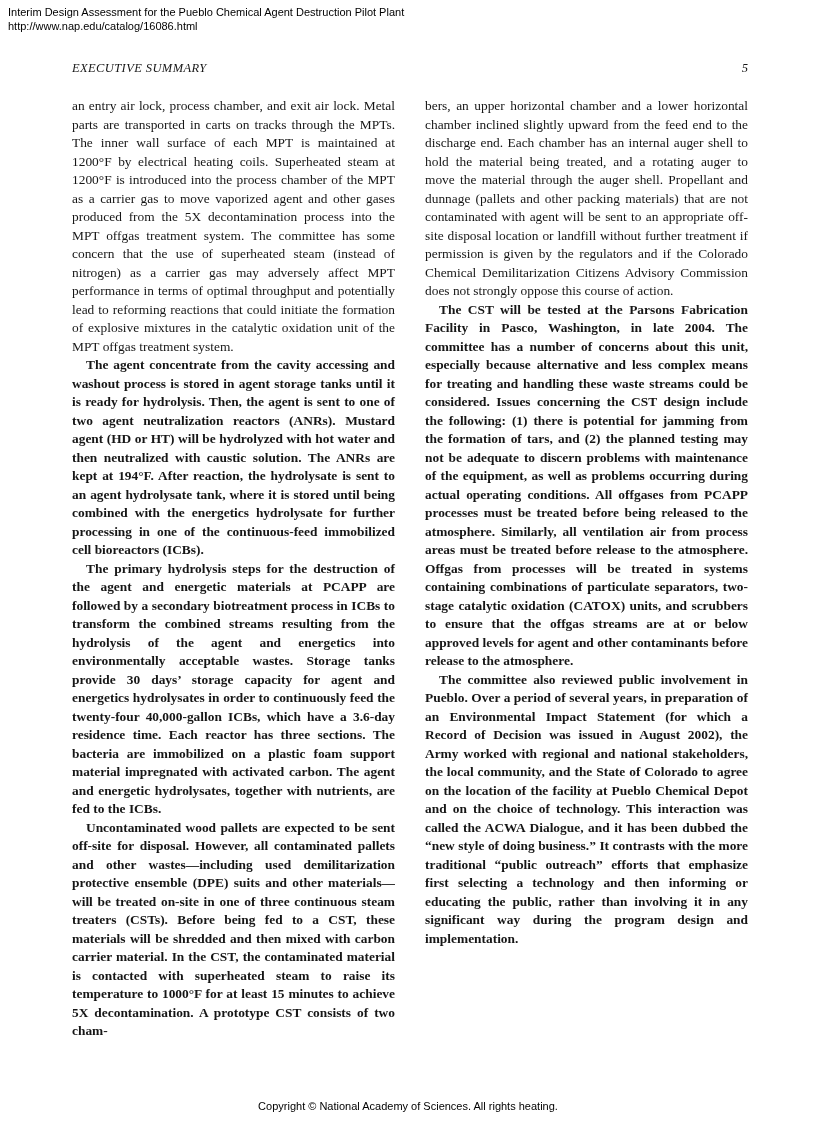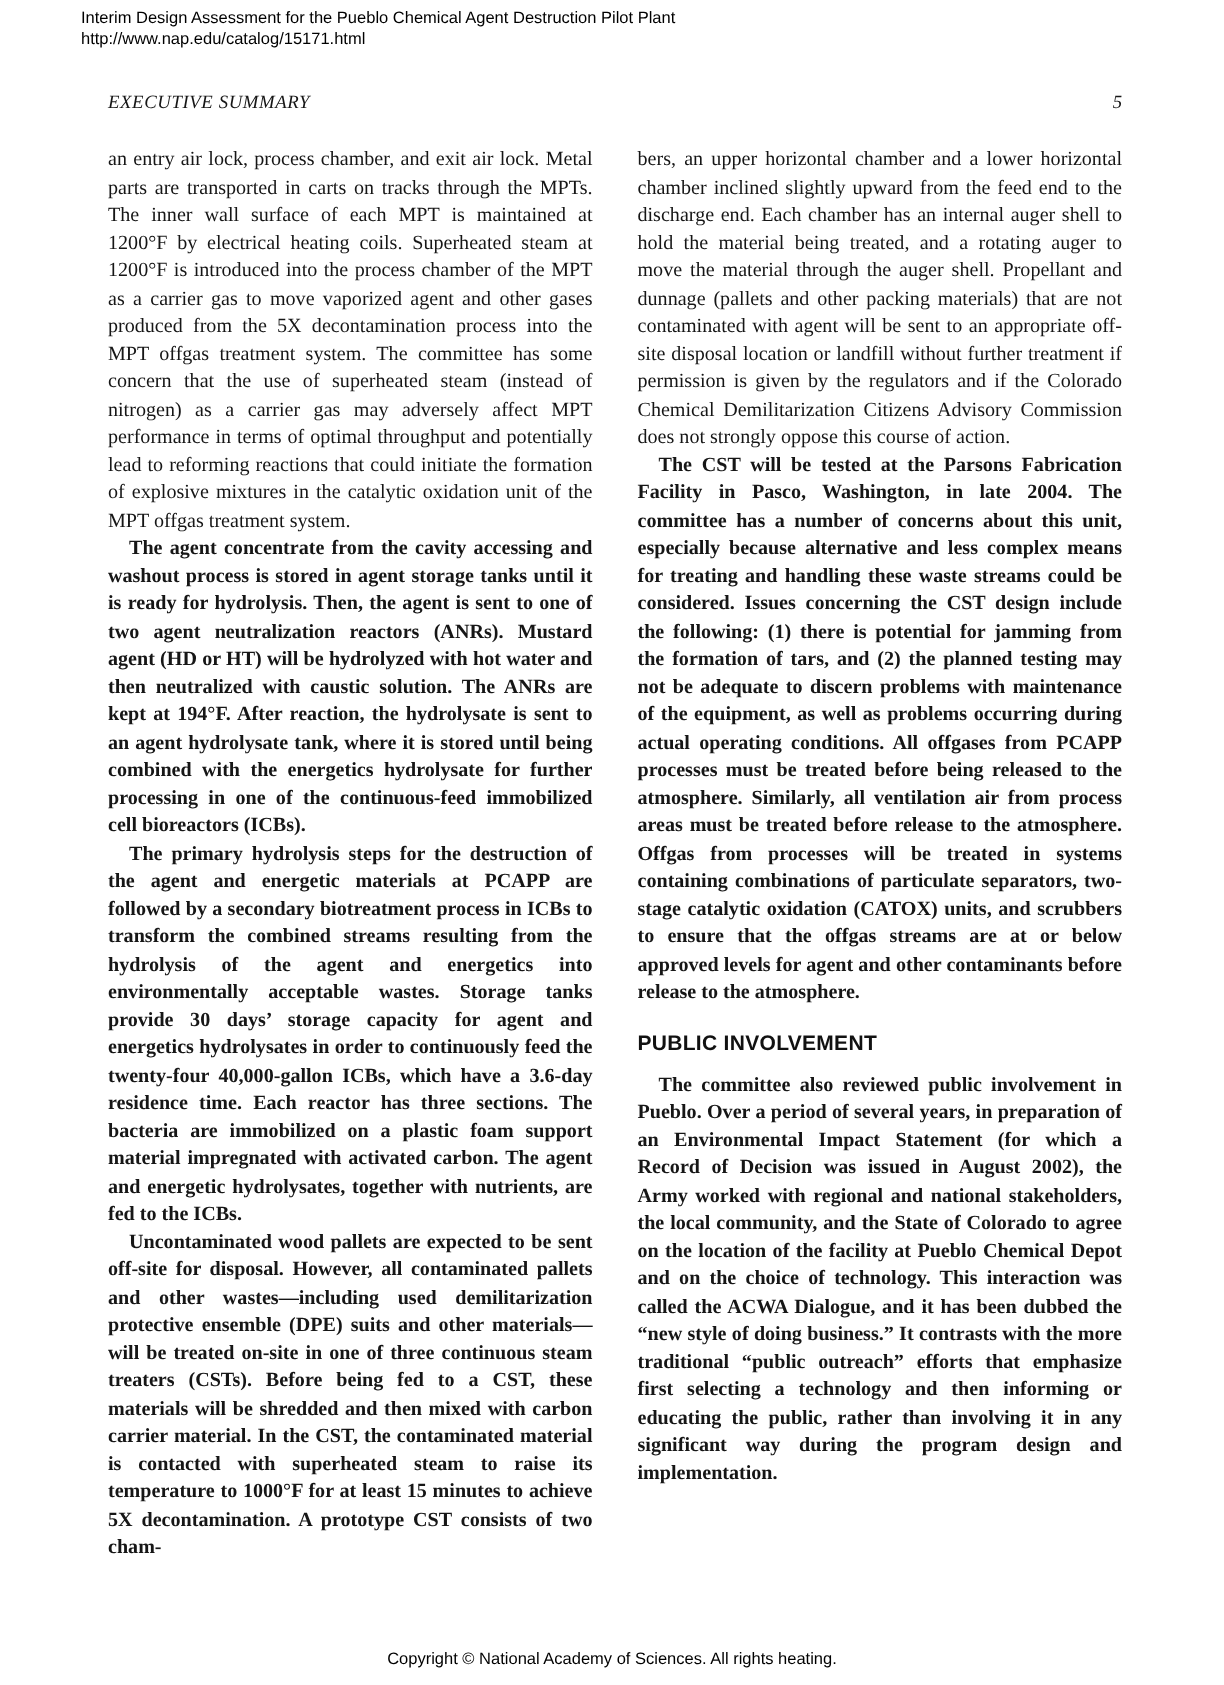--- a/index.html
+++ b/index.html
@@ -13,21 +13,20 @@
     overflow: hidden;
   }
   .provenance {
     position: absolute;
     top: 6px;
     left: 8px;
     font-family: "Liberation Sans", sans-serif;
     font-size: 11px;
     line-height: 13.5px;
     color: #000;
-    margin-left: 46px;
   }
   .running-head {
     position: absolute;
     top: 61px;
     left: 72px;
     width: 676px;
     display: flex;
     justify-content: space-between;
     align-items: baseline;
     font-style: italic;
@@ -69,38 +68,37 @@
     color: #000;
   }
 </style>
 </head>
 <body>
 
 <div class="page">
 
   <div class="provenance">
     <div>Interim Design Assessment for the Pueblo Chemical Agent Destruction Pilot Plant</div>
-    <div>http://www.nap.edu/catalog/15171.html</div>
+    <div>http://www.nap.edu/catalog/16086.html</div>
   </div>
 
   <div class="running-head">
     <span class="rh-section">EXECUTIVE SUMMARY</span>
     <span class="rh-page">5</span>
   </div>
 
   <div class="columns">
     <div class="col">
       <p class="no-indent">an entry air lock, process chamber, and exit air lock. Metal parts are transported in carts on tracks through the MPTs. The inner wall surface of each MPT is maintained at 1200°F by electrical heating coils. Superheated steam at 1200°F is introduced into the process chamber of the MPT as a carrier gas to move vaporized agent and other gases produced from the 5X decontamination process into the MPT offgas treatment system. The committee has some concern that the use of superheated steam (instead of nitrogen) as a carrier gas may adversely affect MPT performance in terms of optimal throughput and potentially lead to reforming reactions that could initiate the formation of explosive mixtures in the catalytic oxidation unit of the MPT offgas treatment system.</p>
       <p class="indent">The agent concentrate from the cavity accessing and washout process is stored in agent storage tanks until it is ready for hydrolysis. Then, the agent is sent to one of two agent neutralization reactors (ANRs). Mustard agent (HD or HT) will be hydrolyzed with hot water and then neutralized with caustic solution. The ANRs are kept at 194°F. After reaction, the hydrolysate is sent to an agent hydrolysate tank, where it is stored until being combined with the energetics hydrolysate for further processing in one of the continuous-feed immobilized cell bioreactors (ICBs).</p>
       <p class="indent">The primary hydrolysis steps for the destruction of the agent and energetic materials at PCAPP are followed by a secondary biotreatment process in ICBs to transform the combined streams resulting from the hydrolysis of the agent and energetics into environmentally acceptable wastes. Storage tanks provide 30 days’ storage capacity for agent and energetics hydrolysates in order to continuously feed the twenty-four 40,000-gallon ICBs, which have a 3.6-day residence time. Each reactor has three sections. The bacteria are immobilized on a plastic foam support material impregnated with activated carbon. The agent and energetic hydrolysates, together with nutrients, are fed to the ICBs.</p>
       <p class="indent">Uncontaminated wood pallets are expected to be sent off-site for disposal. However, all contaminated pallets and other wastes—including used demilitarization protective ensemble (DPE) suits and other materials—will be treated on-site in one of three continuous steam treaters (CSTs). Before being fed to a CST, these materials will be shredded and then mixed with carbon carrier material. In the CST, the contaminated material is contacted with superheated steam to raise its temperature to 1000°F for at least 15 minutes to achieve 5X decontamination. A prototype CST consists of two cham-</p>
     </div>
     <div class="col">
       <p class="no-indent">bers, an upper horizontal chamber and a lower horizontal chamber inclined slightly upward from the feed end to the discharge end. Each chamber has an internal auger shell to hold the material being treated, and a rotating auger to move the material through the auger shell. Propellant and dunnage (pallets and other packing materials) that are not contaminated with agent will be sent to an appropriate off-site disposal location or landfill without further treatment if permission is given by the regulators and if the Colorado Chemical Demilitarization Citizens Advisory Commission does not strongly oppose this course of action.</p>
       <p class="indent">The CST will be tested at the Parsons Fabrication Facility in Pasco, Washington, in late 2004. The committee has a number of concerns about this unit, especially because alternative and less complex means for treating and handling these waste streams could be considered. Issues concerning the CST design include the following: (1) there is potential for jamming from the formation of tars, and (2) the planned testing may not be adequate to discern problems with maintenance of the equipment, as well as problems occurring during actual operating conditions. All offgases from PCAPP processes must be treated before being released to the atmosphere. Similarly, all ventilation air from process areas must be treated before release to the atmosphere. Offgas from processes will be treated in systems containing combinations of particulate separators, two-stage catalytic oxidation (CATOX) units, and scrubbers to ensure that the offgas streams are at or below approved levels for agent and other contaminants before release to the atmosphere.</p>
-      <h2 class="section-heading">PUBLIC INVOLVEMENT</h2>
       <p class="indent">The committee also reviewed public involvement in Pueblo. Over a period of several years, in preparation of an Environmental Impact Statement (for which a Record of Decision was issued in August 2002), the Army worked with regional and national stakeholders, the local community, and the State of Colorado to agree on the location of the facility at Pueblo Chemical Depot and on the choice of technology. This interaction was called the ACWA Dialogue, and it has been dubbed the “new style of doing business.” It contrasts with the more traditional “public outreach” efforts that emphasize first selecting a technology and then informing or educating the public, rather than involving it in any significant way during the program design and implementation.</p>
     </div>
   </div>
 
   <div class="footer">Copyright © National Academy of Sciences. All rights heating.</div>
 
 </div>
 
 </body></html>

